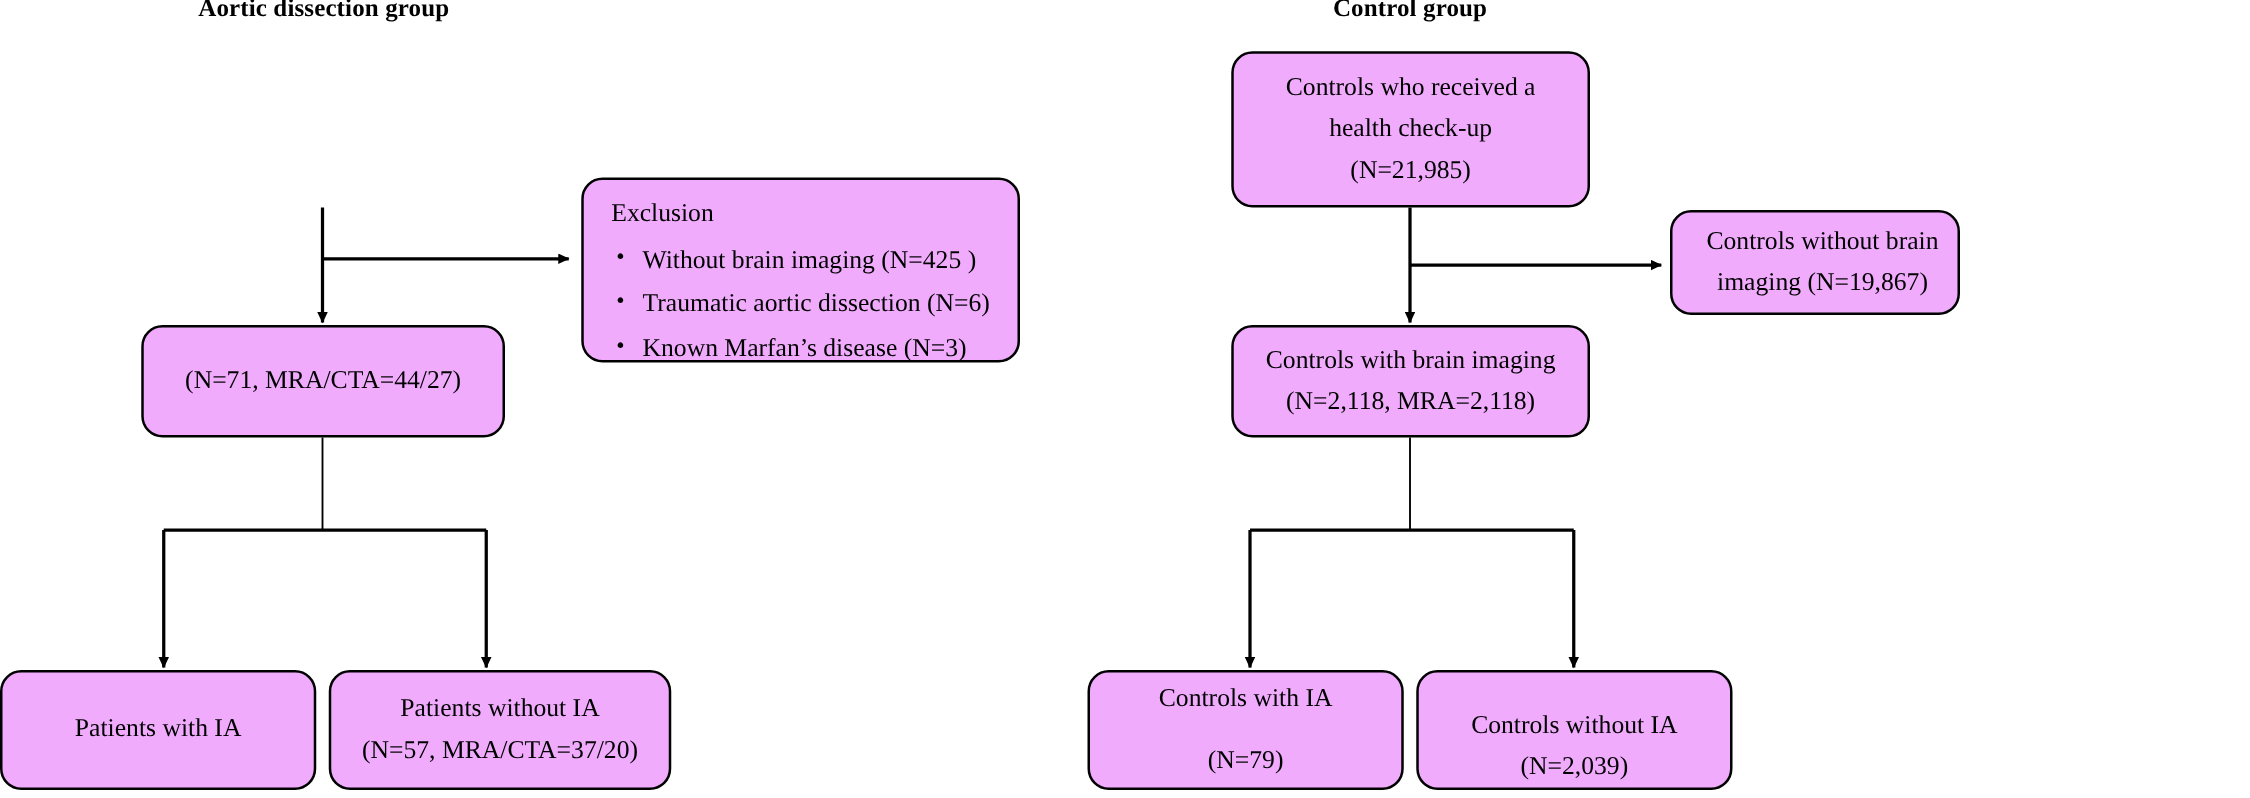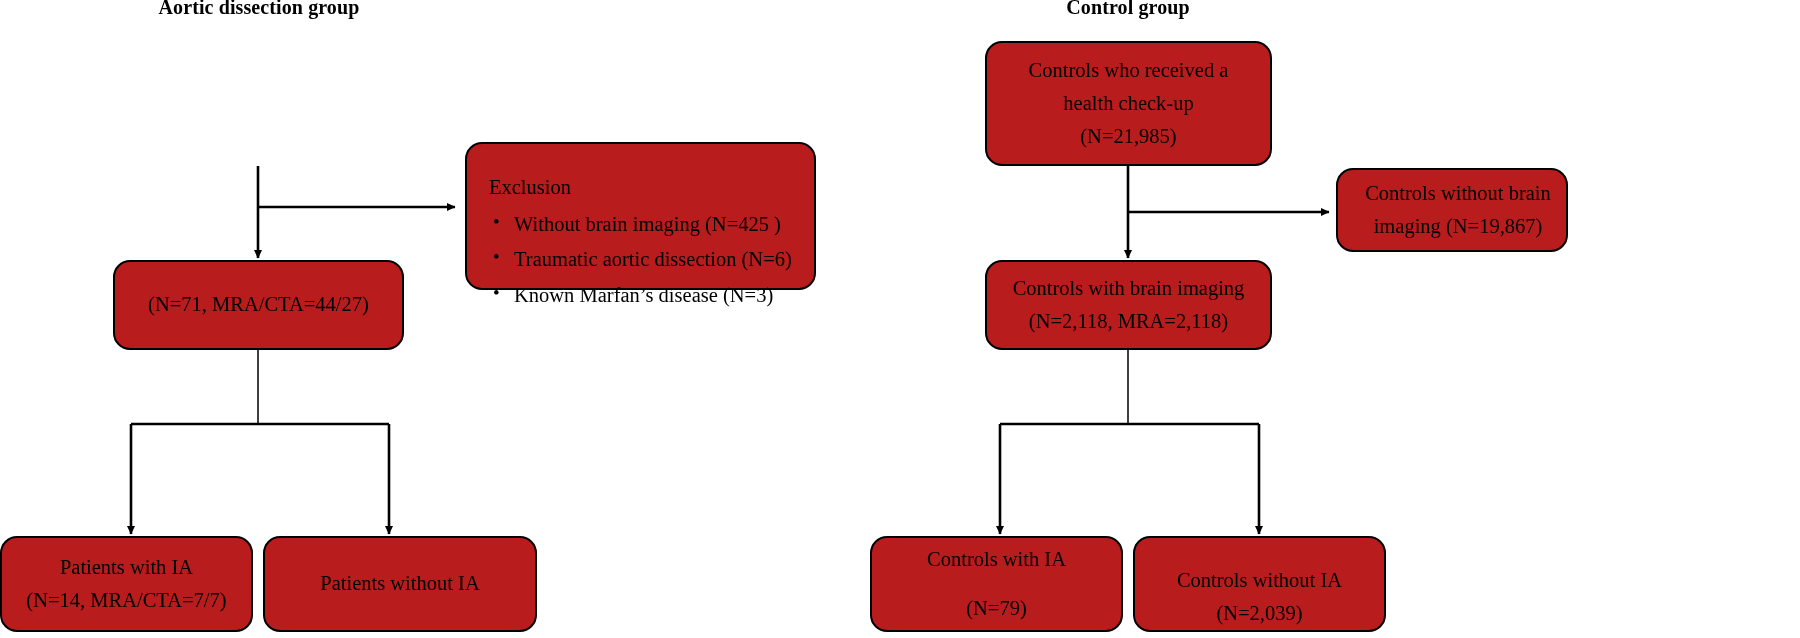--- a/index.html
+++ b/index.html
@@ -5,29 +5,29 @@
   html,body{margin:0;padding:0;background:#ffffff;}
   body{width:1800px;height:638px;position:relative;
        font-family:"Liberation Serif","DejaVu Serif",serif;color:#000;
        overflow:hidden;}
   .canvas{position:absolute;inset:0;}
 
   .grp-title{position:absolute;font-weight:bold;font-size:20px;
              text-align:center;white-space:nowrap;letter-spacing:.1px;}
 
   .box{position:absolute;border:2.2px solid #000;border-radius:17px;
-       background:#b91c1c;box-sizing:border-box;
+       background:#f0abfc;box-sizing:border-box;
        display:flex;flex-direction:column;align-items:center;
        justify-content:center;text-align:center;font-size:20.5px;
        line-height:1.62;}
   .box .ln{display:block;white-space:nowrap;}
 
   .box.left-align{align-items:flex-start;text-align:left;
                   justify-content:flex-start;padding:11px 0 0 20px;}
-  .excl-head{display:block;font-size:20.5px;margin:16px 0 3px 2px;}
+  .excl-head{display:block;font-size:20.5px;margin:0 0 3px 2px;}
   .excl-list{list-style:none;margin:0;padding:0;}
   .excl-list li{position:relative;padding-left:27px;font-size:20.5px;
                 line-height:1.72;white-space:nowrap;}
   .excl-list li::before{content:"\2022";position:absolute;left:6px;
                 top:-1px;font-size:19px;line-height:1.72;}
 
   svg.links{position:absolute;left:0;top:0;width:1800px;height:638px;
             overflow:visible;pointer-events:none;}
 </style>
 </head>
@@ -72,25 +72,25 @@
       <li>Known Marfan’s disease (N=3)</li>
     </ul>
   </div>
 
   <div class="box" style="left:113px;top:260px;width:291px;height:90px;">
     <span class="ln">(N=71, MRA/CTA=44/27)</span>
   </div>
 
   <div class="box" style="left:0px;top:536px;width:253px;height:96px;">
     <span class="ln">Patients with IA</span>
-    <span class="ln">(N=14, MRA/CTA=7/7)</span>
   </div>
 
   <div class="box" style="left:263px;top:536px;width:274px;height:96px;">
     <span class="ln">Patients without IA</span>
+    <span class="ln">(N=57, MRA/CTA=37/20)</span>
   </div>
 
   <div class="grp-title" style="left:1008px;top:-4px;width:240px;">Control group</div>
 
   <div class="box" style="left:985px;top:41px;width:287px;height:125px;">
     <span class="ln">Controls who received a</span>
     <span class="ln">health check-up</span>
     <span class="ln">(N=21,985)</span>
   </div>
 

